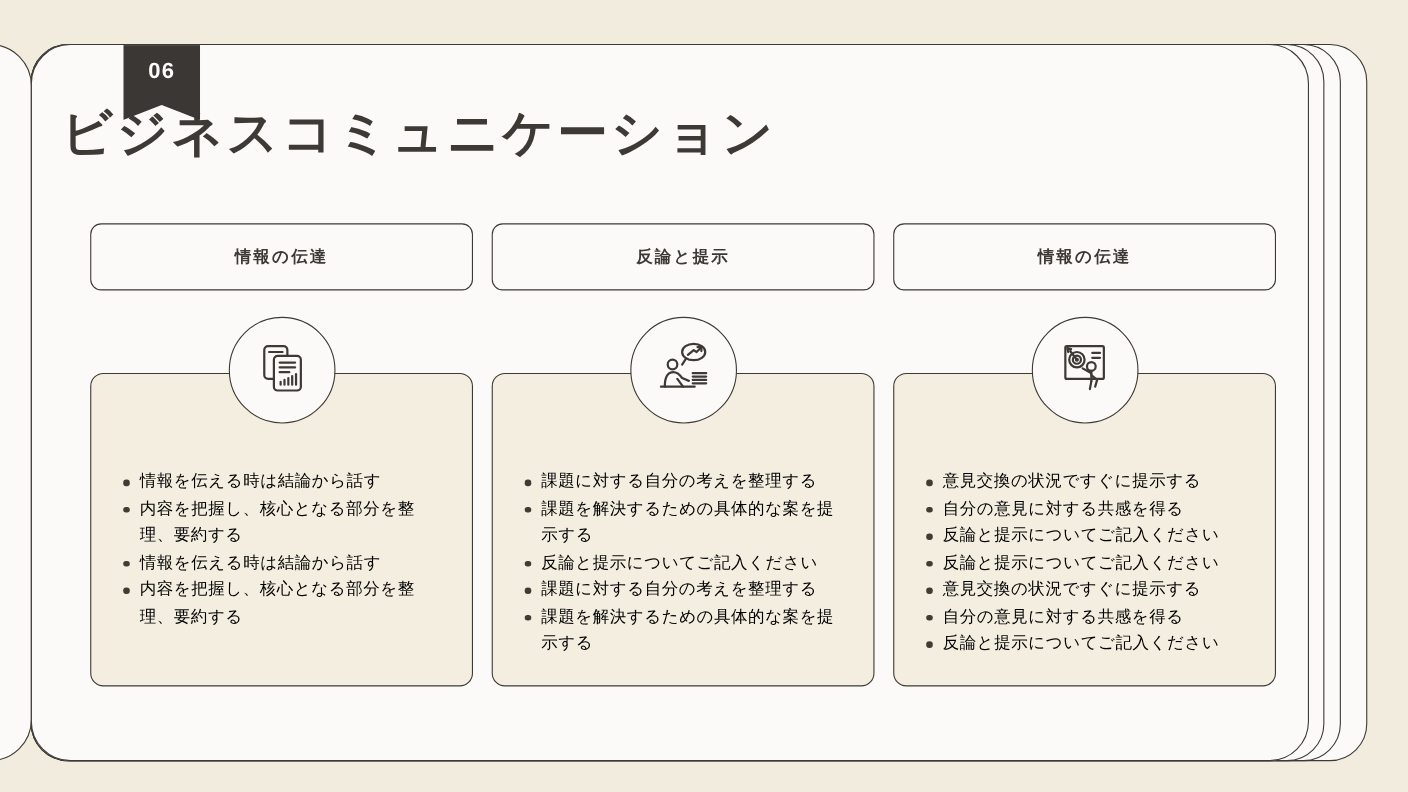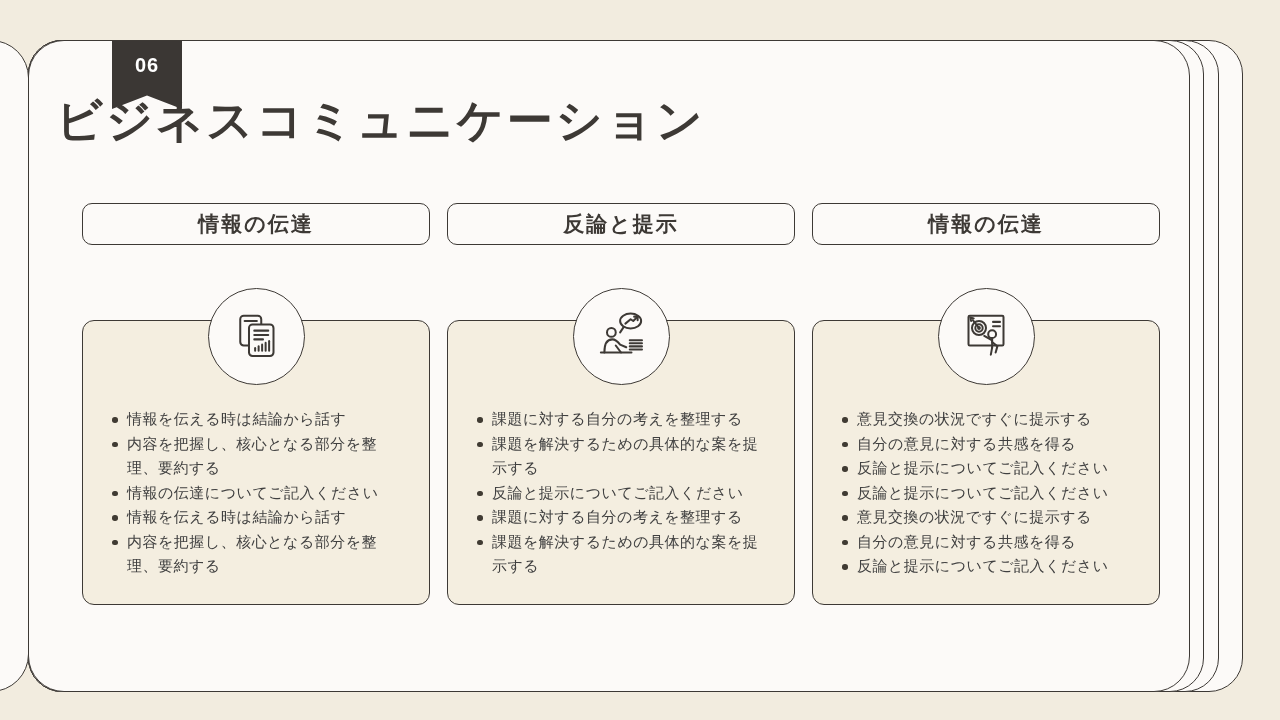--- a/index.html
+++ b/index.html
@@ -52,45 +52,45 @@
     position:absolute;left:28px;width:992px;top:90px;
     text-align:left;font-size:46px;font-weight:700;letter-spacing:3px;
     color:var(--ink);z-index:4;margin-left:28px;
   }
   .columns{
     position:absolute;left:82px;top:203px;width:1078px;
     display:flex;gap:17px;z-index:4;
   }
   .col{width:348px;position:relative;}
   .header-box{
-    height:42px;background:var(--card-bg);
+    height:61px;background:var(--card-bg);
     border:1.5px solid var(--ink);border-radius:10px;
     display:flex;align-items:center;justify-content:center;
-    font-size:21px;font-weight:700;letter-spacing:2px;
+    font-size:15px;font-weight:700;letter-spacing:2px;
   }
   .icon-circle{
     position:absolute;top:85px;left:50%;margin-left:-48.5px;
     width:97px;height:97px;border-radius:50%;
     background:var(--card-bg);border:1.6px solid var(--ink);
     display:flex;align-items:center;justify-content:center;
     z-index:3;
   }
   .icon-circle svg{width:56px;height:56px;stroke:var(--ink);fill:none;
     stroke-width:2.3;stroke-linecap:round;stroke-linejoin:round;}
   .panel{
     margin-top:75px;height:285px;
     background:var(--panel-bg);
     border:1.5px solid var(--ink);border-radius:12px;
     padding:86px 24px 0 26px;
   }
   .panel ul{list-style:none;}
   .panel li{
     position:relative;padding-left:18px;
     font-size:15px;line-height:24.5px;letter-spacing:0.5px;
-    color:#404040;
+    color:#000000;
   }
   .panel li::before{
     content:"";position:absolute;left:3px;top:10px;
     width:5.5px;height:5.5px;border-radius:50%;background:#403b33;
   }
 </style>
 </head>
 <body>
 
 <div class="deck">
@@ -126,21 +126,20 @@
             <line x1="39" y1="50" x2="39" y2="43"></line>
             <line x1="43" y1="50" x2="43" y2="41"></line>
             <line x1="47" y1="50" x2="47" y2="39"></line>
           </svg>
         </span>
       </div>
       <div class="panel">
         <ul>
             <li>情報を伝える時は結論から話す</li>
             <li>内容を把握し、核心となる部分を整理、要約する</li>
-            <li>情報の伝達についてご記入ください</li>
             <li>情報を伝える時は結論から話す</li>
             <li>内容を把握し、核心となる部分を整理、要約する</li>
           </ul>
       </div>
     </div>
 
     <div class="col">
       <div class="header-box">
         <span>反論と提示</span>
       </div>

